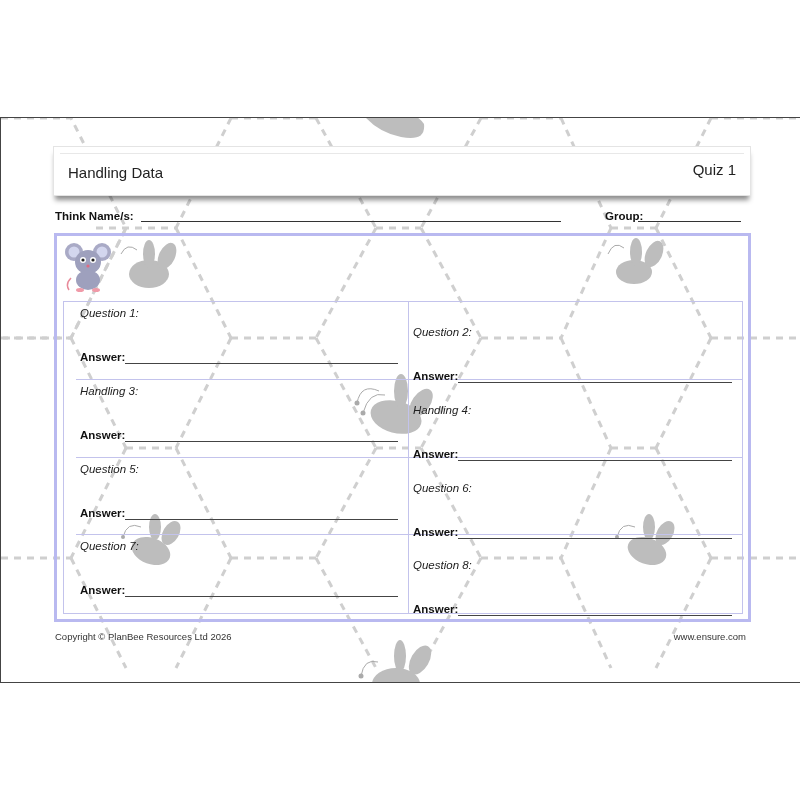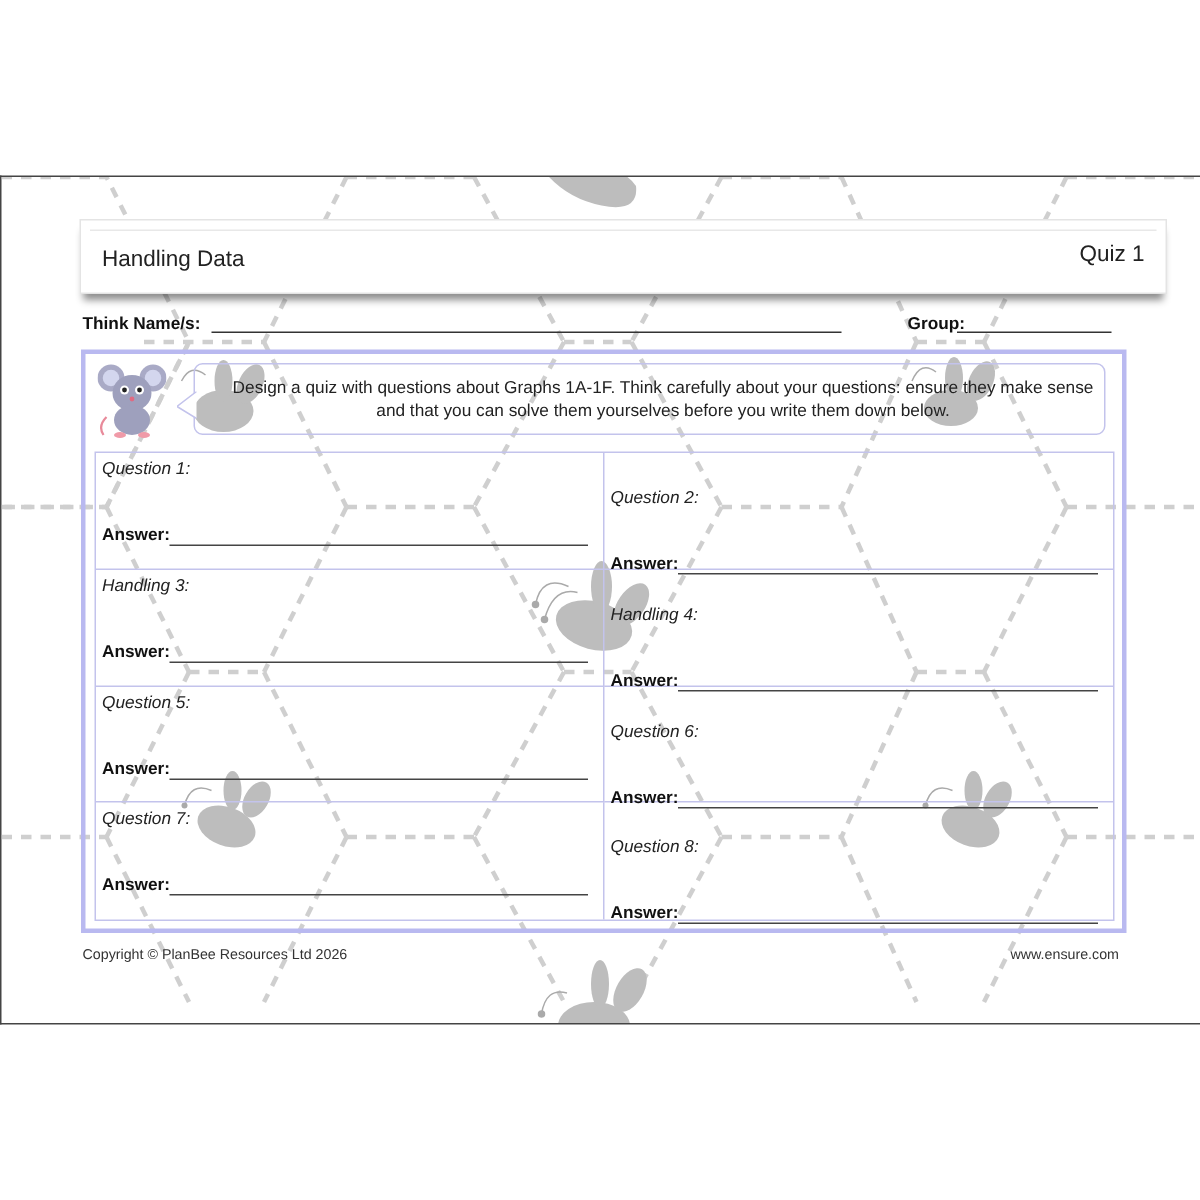--- a/index.html
+++ b/index.html
@@ -13,21 +13,20 @@
       position: absolute; left: 0; top: 117px; width: 800px; height: 566px;
       border-top: 1.5px solid #444; border-bottom: 1.5px solid #444;
       border-left: 1px solid #444; box-sizing: border-box;
       background: #fff; overflow: hidden;
     }
     .bg-pattern { position: absolute; left: 0; top: 0; width: 800px; height: 566px; pointer-events: none; }
     .title-card {
       position: absolute; left: 52px; top: 28px; width: 696px; height: 48px;
       background: #fff; border: 1px solid #e4e4e4;
       box-shadow: 0 6px 5px -2px rgba(0,0,0,0.45);
-      padding-left: 27px;
     }
     .title-card .inner-line { position: absolute; left: 6px; right: 6px; top: 6px; height: 0; border-top: 1px solid #e8e8e8; }
     .title-left { position: absolute; left: 14px; top: 17px; font-size: 15px; color: #222; }
     .title-right { position: absolute; right: 14px; top: 14px; font-size: 15px; color: #222; }
     .meta-row { position: absolute; left: 54px; top: 90px; width: 690px; height: 20px; font-size: 11.5px; font-weight: bold; color: #111; }
     .meta-row .label { position: absolute; top: 2px; }
     .meta-row .line { position: absolute; top: 13px; border-bottom: 1px solid #333; height: 0; }
     .main-box {
       position: absolute; left: 53px; top: 115px; width: 697px; height: 389px;
       border: 3px solid #b9b9f0; box-sizing: border-box; background: transparent;
@@ -38,21 +37,21 @@
     }
     .bubble-text {
       position: absolute; left: 24px; right: 6px; top: 9px;
       font-size: 11.5px; line-height: 15px; text-align: center; color: #222;
     }
     .bubble-tail { position: absolute; left: -12px; top: 18px; width: 14px; height: 18px; }
     .mouse { position: absolute; left: 8px; top: 4px; width: 46px; height: 52px; }
     .grid {
       position: absolute; left: 6px; top: 65px; width: 680px; height: 313px;
       border: 1px solid #c3c3ec; box-sizing: border-box;
-      display: grid; grid-template-columns: 1fr 1fr; grid-template-rows: repeat(4, 1fr);
+      display: grid; grid-template-columns: 1fr 1fr; grid-template-rows: repeat(4, 1fr); padding-left: 12px;
     }
     .cell { position: relative; border-right: 1px solid #c3c3ec; border-bottom: 1px solid #c3c3ec; }
     .cell:nth-child(2n) { border-right: none; margin-top: 19px; }
     .cell:nth-last-child(-n+2) { border-bottom: none; text-align: center; }
     .q-label { position: absolute; left: 4px; top: 5px; font-size: 11.5px; font-style: italic; color: #222; }
     .a-label { position: absolute; left: 4px; top: 49px; font-size: 11.5px; font-weight: bold; color: #111; }
     .a-line { position: absolute; left: 49px; right: 10px; top: 61px; border-bottom: 1px solid #444; height: 0; }
     .footer-left { position: absolute; left: 54px; top: 513px; font-size: 9.5px; color: #333; }
     .footer-right { position: absolute; right: 54px; top: 513px; font-size: 9.5px; color: #333; }
     .bee { position: absolute; pointer-events: none; }
@@ -188,29 +187,20 @@
       <ellipse cx="23" cy="22" rx="13" ry="12" fill="#9ea0bd"></ellipse>
       <ellipse cx="23" cy="40" rx="12" ry="10" fill="#9ea0bd"></ellipse>
       <circle cx="18" cy="20" r="3" fill="#fff"></circle>
         <circle cx="18" cy="20" r="1.6" fill="#222"></circle>
       <circle cx="28" cy="20" r="3" fill="#fff"></circle>
         <circle cx="28" cy="20" r="1.6" fill="#222"></circle>
       <circle cx="23" cy="26" r="1.6" fill="#e06a82"></circle>
       <ellipse cx="15" cy="50" rx="4" ry="2" fill="#f09aa8"></ellipse>
       <ellipse cx="31" cy="50" rx="4" ry="2" fill="#f09aa8"></ellipse>
     </svg>
-    <div class="bubble">
-      <svg class="bubble-tail" viewBox="0 0 14 18">
-        <path d="M13,0 L0,10 L13,18" fill="#fff" stroke="#c3c3ec" stroke-width="1"></path>
-      </svg>
-      <div class="bubble-text">
-        <div>Design a quiz with questions about Graphs 1A-1F. Think carefully about your questions: ensure they make sense</div>
-        <div>and that you can solve them yourselves before you write them down below.</div>
-      </div>
-    </div>
 
     <div class="grid">
       <div class="cell">
         <span class="q-label">Question 1:</span>
         <span class="a-label">Answer:</span>
         <span class="a-line"></span>
       </div>
       <div class="cell">
         <span class="q-label">Question 2:</span>
         <span class="a-label">Answer:</span>

